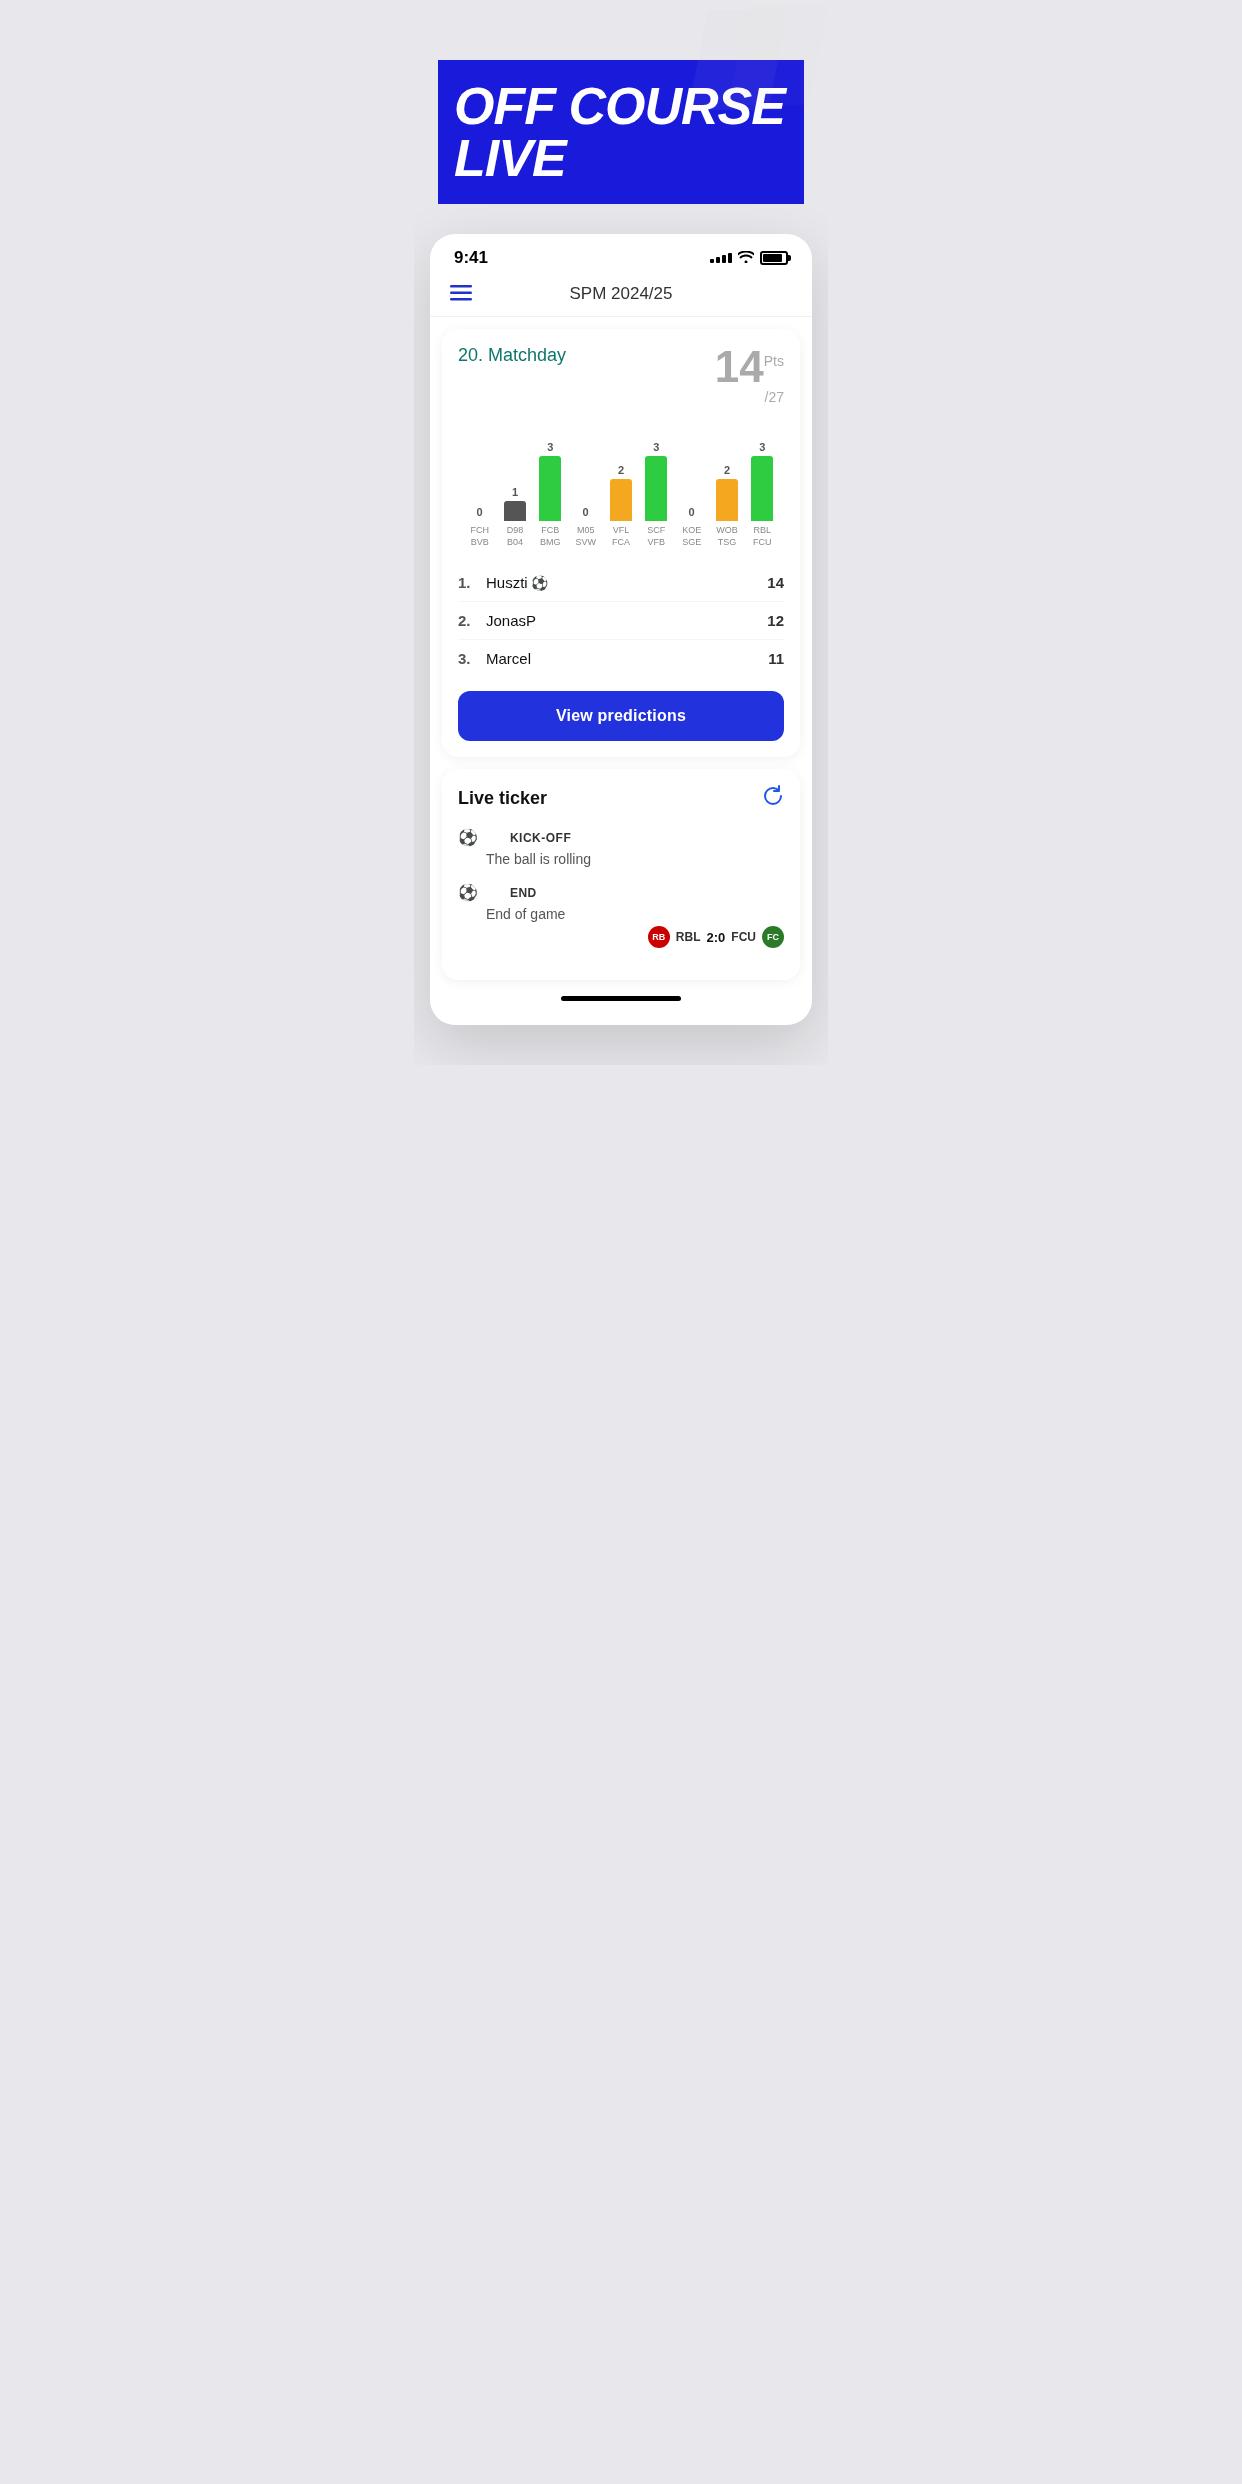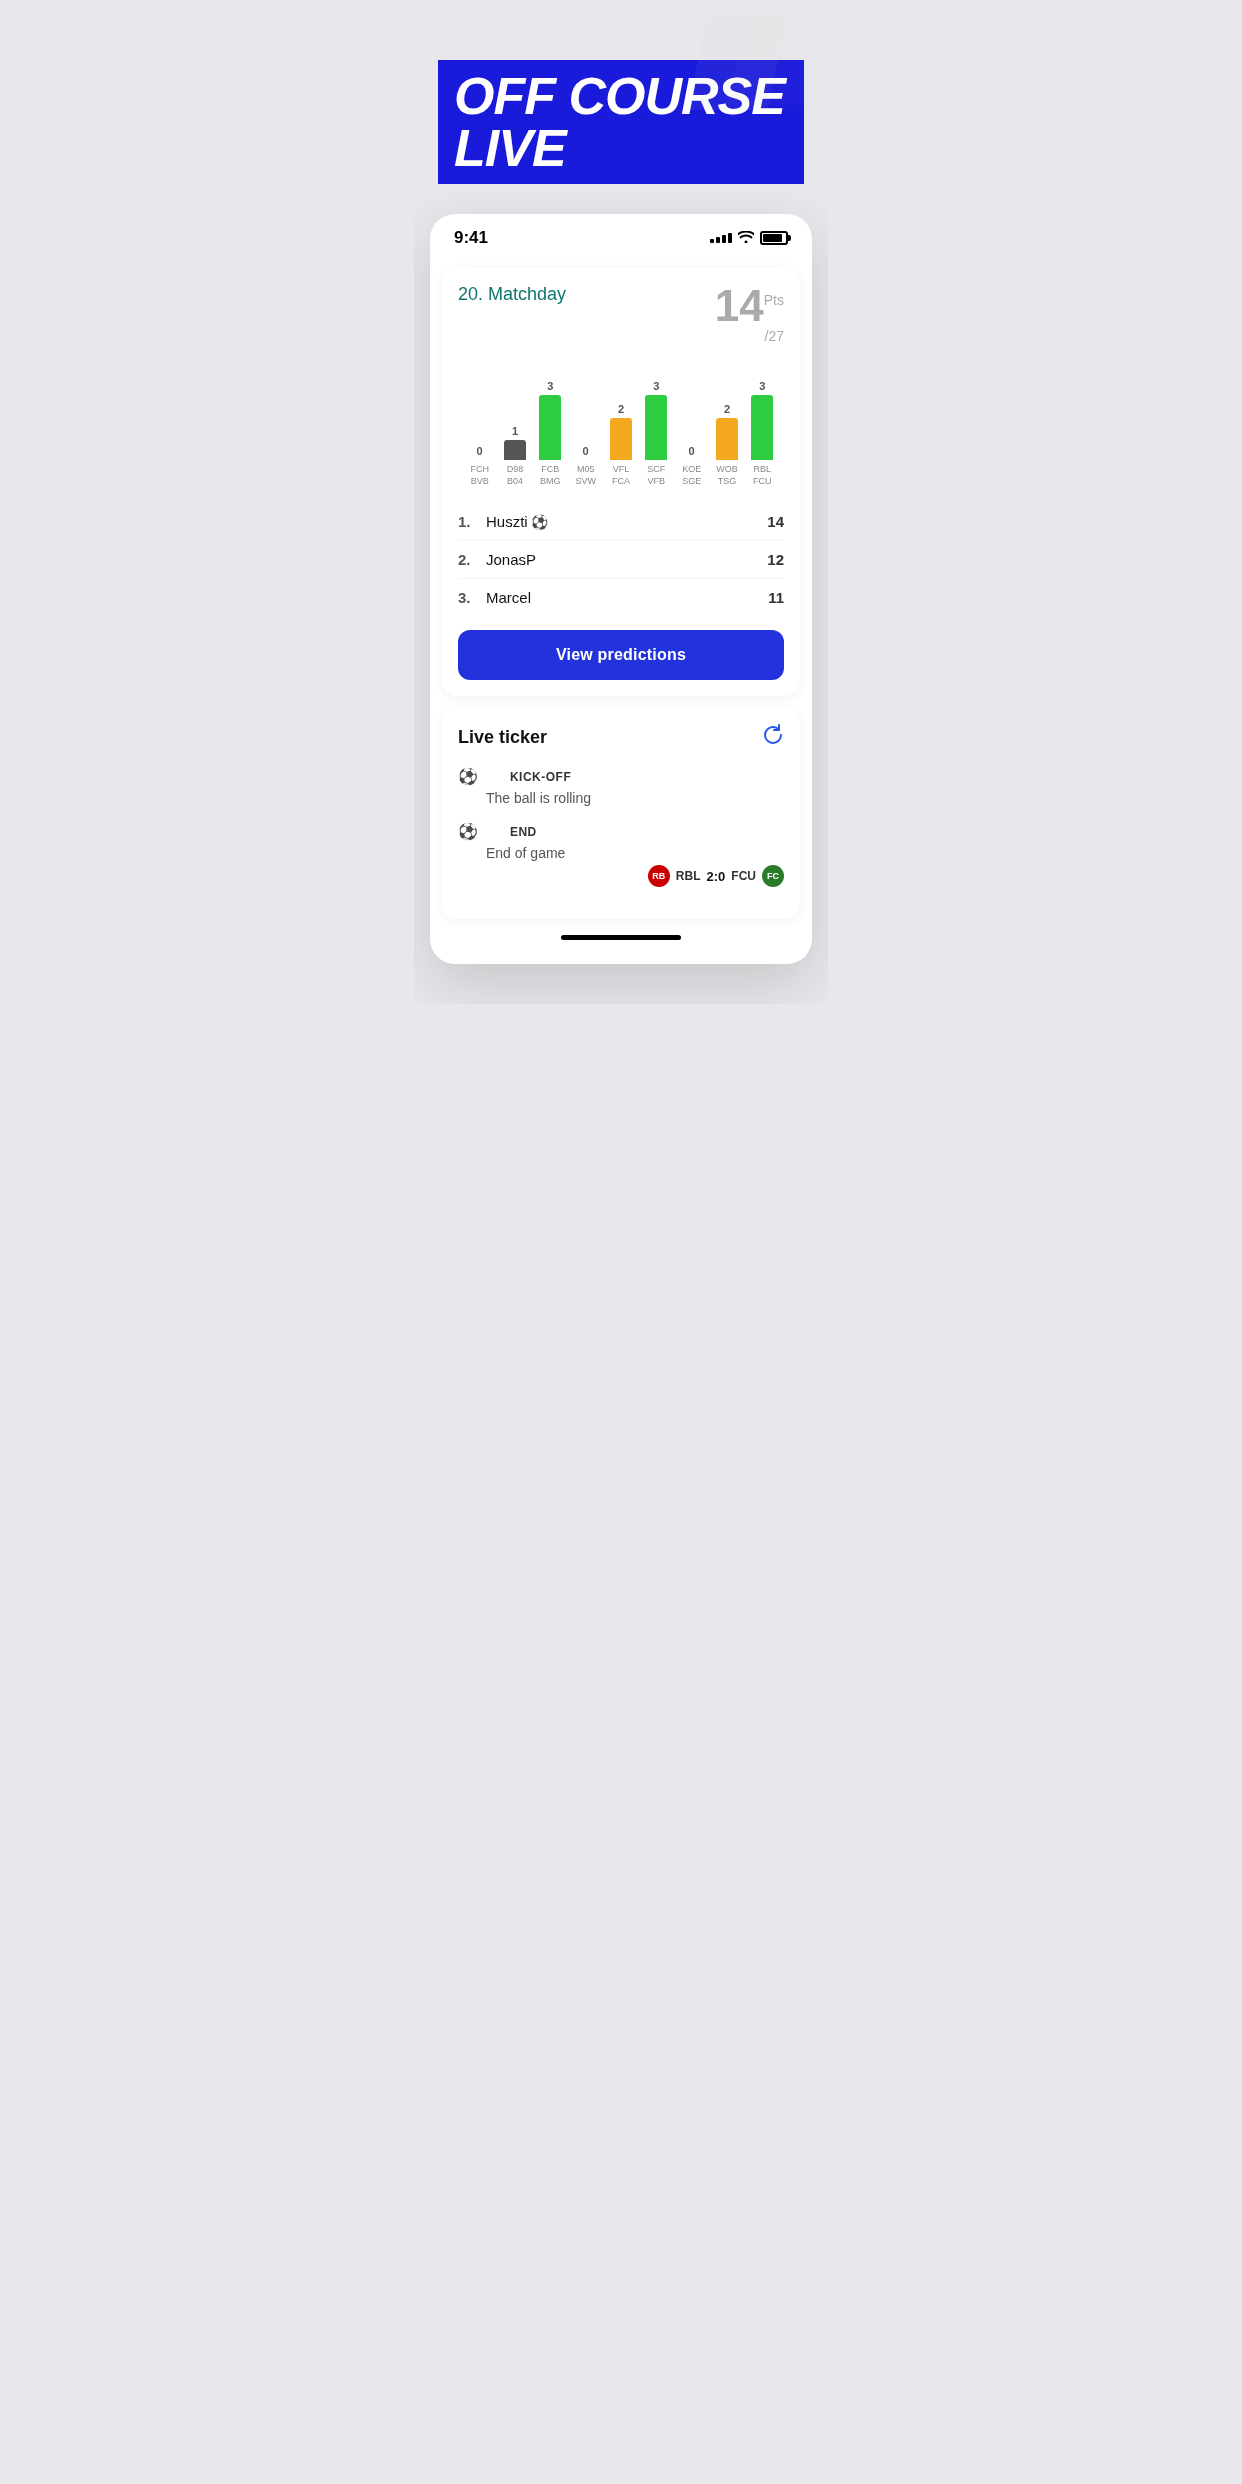--- a/index.html
+++ b/index.html
@@ -34,21 +34,21 @@
       width: 100%;
       height: 100%;
     }
 
     
     .header-banner {
       margin: 60px 24px 30px 24px;
     }
     .header-banner-inner {
       background: #1a1adb;
-      padding: 10px 16px;
+      padding: 20px 16px;
       display: inline-block;
     }
     .header-title {
       color: white;
       font-size: 52px;
       font-weight: 900;
       letter-spacing: -1px;
       text-transform: uppercase;
       line-height: 1;
       font-style: italic;
@@ -400,20 +400,30 @@
           <svg width="16" height="12" viewBox="0 0 16 12" fill="black">
             <path d="M8 9.5C8.83 9.5 9.5 10.17 9.5 11S8.83 12.5 8 12.5 6.5 11.83 6.5 11 7.17 9.5 8 9.5zM8 5.5C10.07 5.5 11.93 6.35 13.24 7.73L14.66 6.31C12.98 4.54 10.62 3.5 8 3.5S3.02 4.54 1.34 6.31l1.42 1.42C4.07 6.35 5.93 5.5 8 5.5zM8 1.5C11.34 1.5 14.35 2.86 16.5 5.07L17.92 3.65C15.39 1.05 11.88 -0.5 8 -0.5S0.61 1.05 -1.92 3.65L-0.5 5.07C1.65 2.86 4.66 1.5 8 1.5z"></path>
           </svg>
         </span>
         <div class="battery-icon">
           <div class="battery-fill"></div>
         </div>
       </div>
     </div>
 
+    <div class="app-navbar">
+      <span class="hamburger-icon">
+        <svg width="22" height="16" viewBox="0 0 22 16" fill="#2233cc">
+          <rect y="0" width="22" height="2.5" rx="1.25"></rect>
+          <rect y="6.5" width="22" height="2.5" rx="1.25"></rect>
+          <rect y="13" width="22" height="2.5" rx="1.25"></rect>
+        </svg>
+      </span>
+      <span class="app-navbar-title">SPM 2024/25</span>
+    </div>
 
     <div class="main-card">
 
       
       <div class="matchday-header">
         <span class="matchday-label">20. Matchday</span>
         <div class="points-display">
           <div>
             <span class="points-number">
               <span>14</span><span class="pts-label">Pts</span>

